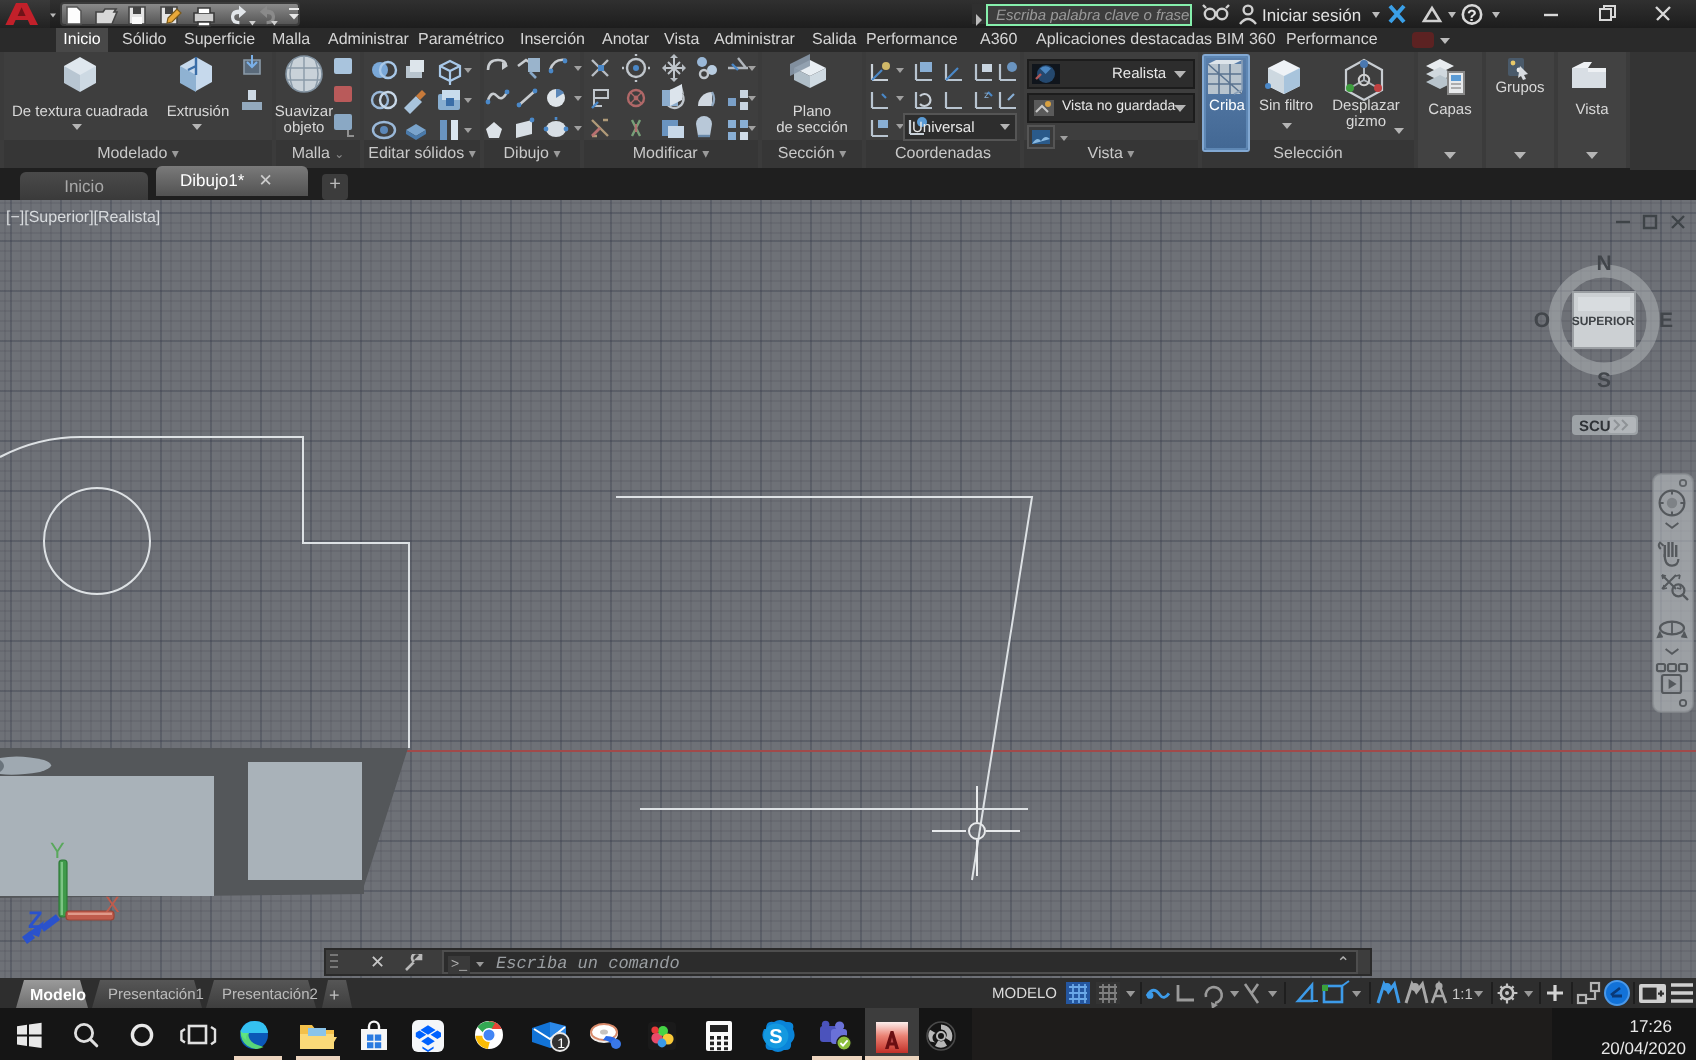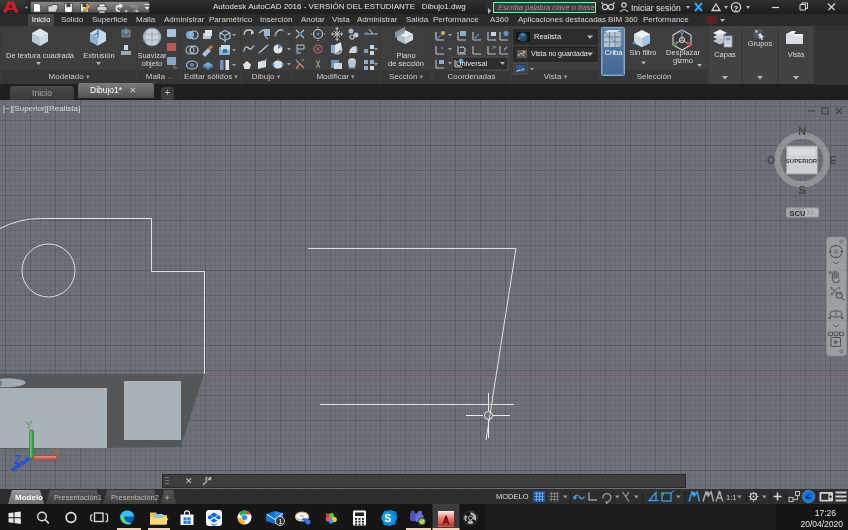--- a/index.html
+++ b/index.html
@@ -58,21 +58,20 @@
           <path d="M68 10 h6 v2 h-6z" fill="#fff" stroke="#3a3a3a" stroke-width=".8"></path>
         <path d="M84.5 7 q.3-3.2 4-3.2 l0-2 3.6 3.1 -3.6 3.1 0-2 q-2.4 0-2.4 1.5 q0 2 2.6 2 l0 1.6 q-4.2 0-4.2-3.5z" fill="#e2e6ea"></path>
         <path d="M93.5 9.5 l3.4 0 -1.7 2.2z" fill="#d0d0d0"></path>
         <path d="M106.5 7 q-.3-3.2-4-3.2 l0-2 -3.6 3.1 3.6 3.1 0-2 q2.4 0 2.4 1.5 q0 2-2.6 2 l0 1.6 q4.2 0 4.2-3.5z" fill="#8a8a8a"></path>
         <path d="M104.5 9.5 l3.4 0 -1.7 2.2z" fill="#d0d0d0"></path>
         <path d="M113.5 3.5 h5" stroke="#e8e8e8" stroke-width="1"></path>
           <path d="M113.5 6 l2.5 2.8 2.5-2.8z" fill="#e8e8e8"></path>
       </g>
     </svg>
   </div>
-  <div class="abs ttext" style="left:213px;top:2px">Autodesk AutoCAD 2016 - VERSIÓN DEL ESTUDIANTE&nbsp;&nbsp;&nbsp;Dibujo1.dwg</div>
 
   <div class="abs" style="left:486px;top:2px;width:7px;height:10px;background:#2f2f2f">
     <svg width="7" height="10">
         <path d="M2 2 l3 3 -3 3z" fill="#bbb"></path>
       </svg>
   </div>
   <div class="abs" style="left:493px;top:1.5px;width:103px;height:11px;background:#3d3d3d;border:1px solid #86efac;color:#9a9a9a;font-size:7.5px;font-style:italic;line-height:10px;padding-left:4px">Escriba palabra clave o frase</div>
   <svg class="abs" style="left:600px;top:1px" width="248" height="13" viewBox="0 0 248 13">
     <g fill="none" stroke="#cfcfcf" stroke-width="1.2">
       <circle cx="5" cy="6" r="2.6"></circle>
@@ -427,21 +426,21 @@
   <div class="abs btxt" style="left:-12px;top:52px;width:104px">De textura cuadrada</div>
   <div class="abs btxt" style="left:77px;top:52px;width:44px">Extrusión</div>
   <div class="abs btxt" style="left:130px;top:52px;width:44px">Suavizar<br>objeto</div>
   <div class="abs btxt" style="left:381px;top:52px;width:50px">Plano<br>de sección</div>
   <div class="abs btxt" style="left:602px;top:49px;width:23px;color:#fff">Criba</div>
   <div class="abs btxt" style="left:626px;top:49px;width:34px">Sin filtro</div>
   <div class="abs btxt" style="left:662px;top:49px;width:42px">Desplazar<br>gizmo</div>
   <div class="abs btxt" style="left:709px;top:51px;width:32px">Capas</div>
   <div class="abs btxt" style="left:743px;top:40px;width:34px">Grupos</div>
   <div class="abs btxt" style="left:779px;top:51px;width:34px">Vista</div>
-  <div class="abs btxt" style="left:534px;top:33px;color:#e8e8e8;text-align:left;font-size:7.5px">Realista</div>
+  <div class="abs btxt" style="left:556px;top:33px;color:#e8e8e8;text-align:left;font-size:7.5px">Realista</div>
   <div class="abs btxt" style="left:531px;top:49.5px;color:#e8e8e8;text-align:left;font-size:7px">Vista no guardada</div>
   <div class="abs btxt" style="left:456px;top:59.5px;color:#e8e8e8;text-align:left;font-size:7.5px">Universal</div>
   <div class="abs" id="filetabs"></div>
   <div class="abs" style="left:10px;top:86px;width:64px;height:14px;background:linear-gradient(#4a4a4a,#3a3a3a);border-radius:3px 3px 0 0;color:#a8a8a8;font-size:8.5px;text-align:center;line-height:14px">Inicio</div>
   <div class="abs" style="left:78px;top:83px;width:76px;height:15px;background:linear-gradient(#7a7a7a,#525252);border-radius:3px 3px 0 0;color:#fff;font-size:8.5px;line-height:15px;padding-left:12px">Dibujo1*&nbsp;&nbsp;&nbsp;<span style="color:#ccc">✕</span></div>
   <div class="abs" style="left:161px;top:87px;width:13px;height:13px;background:#3c3c3c;border-radius:2px;color:#bbb;font-size:10px;text-align:center;line-height:12px">+</div>
   <div class="abs" id="canvas"></div>
 
   <svg class="abs" style="left:0;top:100px" width="848" height="389" viewBox="0 0 848 389" id="cansvg">
 
@@ -544,20 +543,28 @@
   </svg>
 
   <div class="abs" style="left:3px;top:104px;color:#d8dbde;font-size:8px">[−][Superior][Realista]</div>
 
   <div class="abs" id="cmdbar" style="left:162px;top:474px;width:524px;height:14px;background:#3d3d3d;border:1px solid #2a2a2a">
     <div class="abs" style="left:2px;top:2px;width:4px;height:9px;background:repeating-linear-gradient(to bottom,#777 0 1px,#3d3d3d 1px 3px)"></div>
     <div class="abs" style="left:22px;top:0px;color:#c8c8c8;font-size:9px;line-height:13px">✕</div>
     <svg class="abs" style="left:38px;top:2px" width="12" height="10">
         <path d="M2 8 l4-4 M6 4 a2.5 2.5 0 1 1 3.5-3.5 l-2 2 2 0 0-2" stroke="#b8b8b8" stroke-width="1.3" fill="none"></path>
       </svg>
+    <div class="abs" style="left:58px;top:0;width:458px;height:12px;background:#2c2c2c;border:1px solid #4e4e4e">
+      <div class="abs" style="left:2px;top:1.5px;width:11px;height:9px;background:#3a3a3a;color:#b0b0b0;font-size:7px;line-height:9px;text-align:center">&gt;_</div>
+      <svg class="abs" style="left:15px;top:4px" width="8" height="6">
+          <path d="M1 1 l4 0 -2 2.5z" fill="#999"></path>
+        </svg>
+      <div class="abs" style="left:26px;top:1px;color:#9a9ea2;font-size:8.5px;font-style:italic;font-family:'Liberation Mono',monospace">Escriba un comando</div>
+      <div class="abs" style="right:3px;top:1px;color:#b0b0b0;font-size:8px">⌃</div>
+    </div>
   </div>
   <div class="abs" id="modelrow"></div>
 
   <svg class="abs" style="left:0;top:489px" width="240" height="15">
     <path d="M8 15 L12 1 L40 1 L44 15 Z" fill="url(#mg1)"></path>
     <linearGradient id="mg1" x1="0" y1="0" x2="0" y2="1">
         <stop offset="0" stop-color="#9a9a9a"></stop>
         <stop offset="1" stop-color="#6e6e6e"></stop>
       </linearGradient>
     <linearGradient id="mg2" x1="0" y1="0" x2="0" y2="1">

